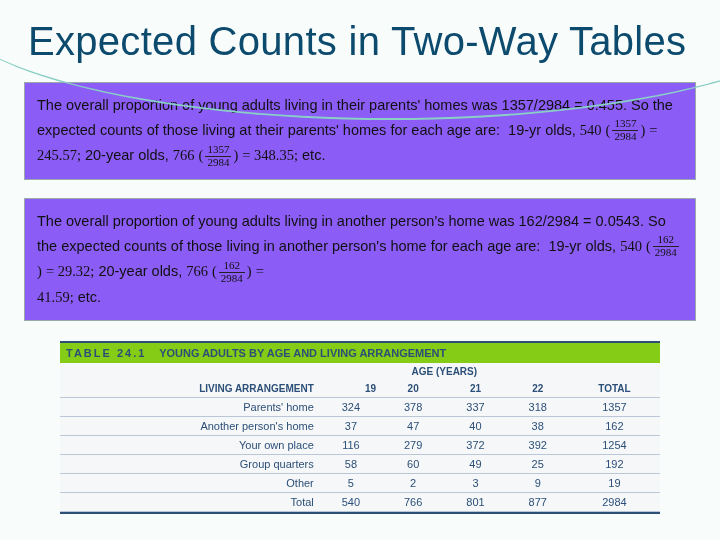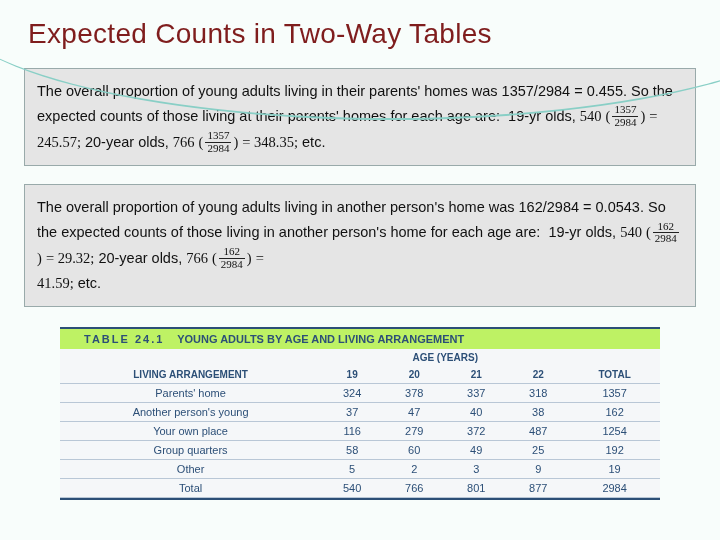--- a/index.html
+++ b/index.html
@@ -12,30 +12,30 @@
   }
   .deco {
     position: absolute;
     top: -120px; left: -60px;
     width: 900px; height: 240px;
     border-radius: 50%;
     border-bottom: 2px solid #89cfc6;
     pointer-events: none;
   }
   .title {
-    font-size: 28px;
-    color: #7f1d1d;
+    font-size: 40px;
+    color: #0c4a6e;
     padding: 18px 8px 0 28px;
     line-height: 1.15;
     letter-spacing: 0.3px;
   }
   .textbox {
     margin: 18px 24px 0 24px;
     border: 1px solid #9aa;
-    background: #e5e5e5;
+    background: #8b5cf6;
     color: #111;
     font-size: 14.5px;
     padding: 10px 12px 10px 12px;
     line-height: 1.7;
   }
   .frac {
     display: inline-block;
     vertical-align: middle;
     text-align: center;
     font-family: Georgia, 'Cambria Math', serif;
@@ -47,37 +47,37 @@
   .frac .den { display:block; padding:0 2px 1px 2px; }
   .mf { font-family: Georgia,'Cambria Math',serif; }
   .tablewrap {
     margin: 20px 60px 0 60px;
     border-top: 2px solid #2c4f77;
     border-bottom: 2px solid #2c4f77;
     font-size: 11px;
     color: #2c4f77;
   }
   .tcap {
-    background: #bef264;
+    background: #84cc16;
     color: #2c4f77;
     font-weight: bold;
     font-size: 11px;
-    padding: 4px 24px;
+    padding: 4px 6px;
     text-align: left;
   }
   .tcap .tnum { letter-spacing: 2px; margin-right: 10px; }
   table.data { width:100%; border-collapse: collapse; background:#f5f7f9; }
   table.data th, table.data td {
     padding: 3px 6px;
     text-align: center;
     border-bottom: 1px solid #b9c7d6;
     font-weight: normal;
   }
   table.data th { color:#2c4f77; font-weight:bold; font-size:10px; }
-  table.data td:first-child, table.data th:first-child { text-align:center; }
+  table.data td:first-child, table.data th:first-child { text-align:right; }
   .agehdr { text-align:center !important; font-weight:bold; font-size:10px; border-bottom:none !important;margin-top:32px; }
 </style>
 </head>
 <body>
 
 <div class="deco"></div>
 
 <div class="title">
   <span>Expected Counts in Two-Way Tables</span><br>
 </div>
@@ -131,33 +131,33 @@
       <tbody id="tbody">
         <tr>
           <td>Parents' home</td>
           <td>324</td>
           <td>378</td>
           <td>337</td>
           <td>318</td>
           <td>1357</td>
         </tr>
         <tr>
-          <td>Another person's young</td>
+          <td>Another person's home</td>
           <td>37</td>
           <td>47</td>
           <td>40</td>
           <td>38</td>
           <td>162</td>
         </tr>
         <tr>
           <td>Your own place</td>
           <td>116</td>
           <td>279</td>
           <td>372</td>
-          <td>487</td>
+          <td>392</td>
           <td>1254</td>
         </tr>
         <tr>
           <td>Group quarters</td>
           <td>58</td>
           <td>60</td>
           <td>49</td>
           <td>25</td>
           <td>192</td>
         </tr>

